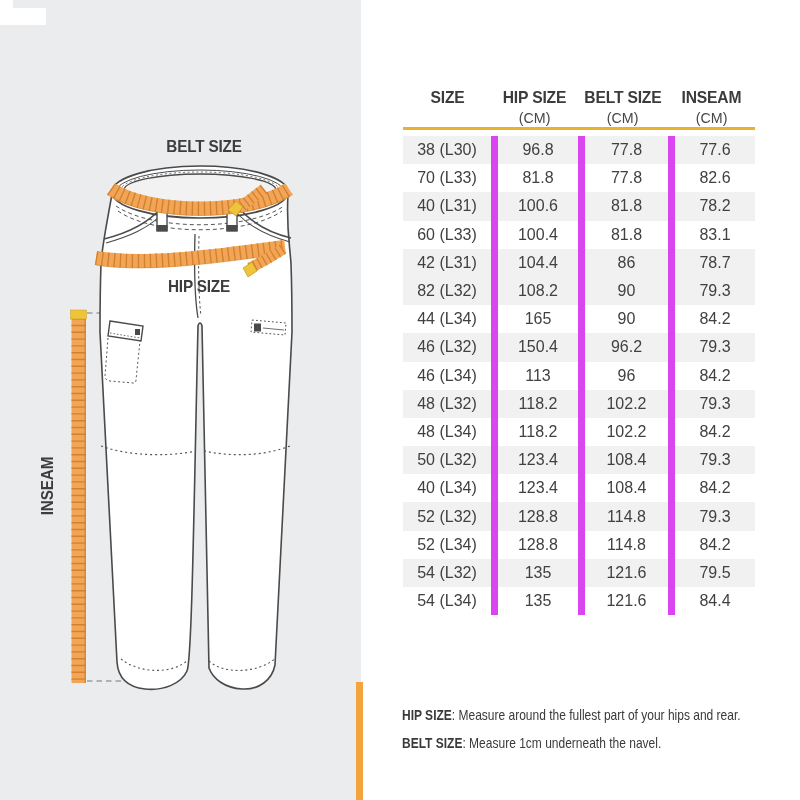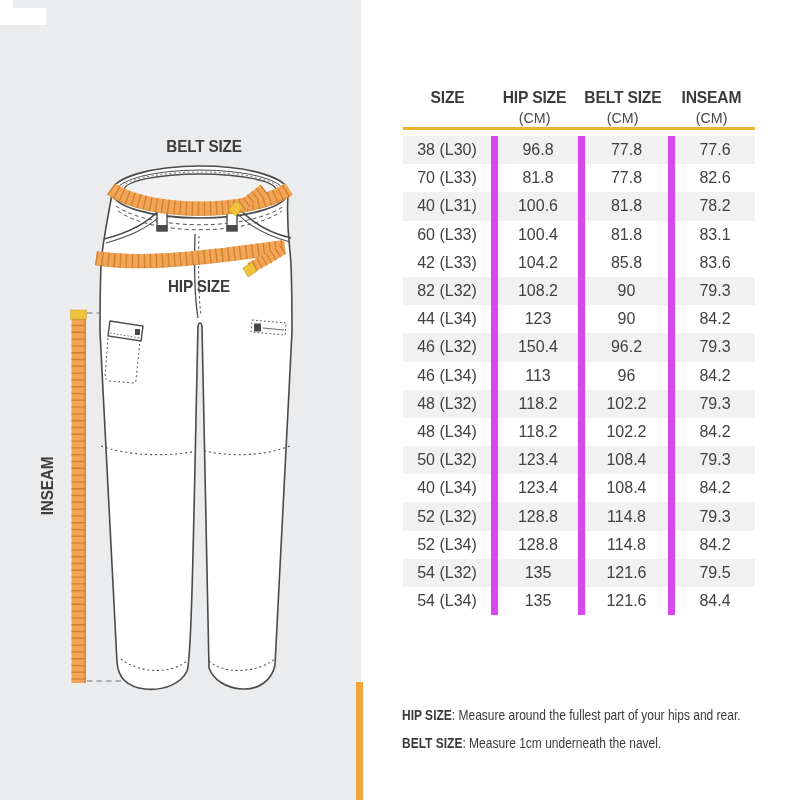--- a/index.html
+++ b/index.html
@@ -189,35 +189,35 @@
         <div class="tcell c1">100.6</div>
         <div class="tcell c2">81.8</div>
         <div class="tcell c3">78.2</div>
       </div>
       <div class="trow">
         <div class="tcell c0">60 (L33)</div>
         <div class="tcell c1">100.4</div>
         <div class="tcell c2">81.8</div>
         <div class="tcell c3">83.1</div>
       </div>
-      <div class="trow">
-        <div class="tcell c0">42 (L33)</div>
-        <div class="tcell c1">104.2</div>
-        <div class="tcell c2">85.8</div>
-        <div class="tcell c3">83.6</div>
+      <div class="trow alt">
+        <div class="tcell c0">42 (L31)</div>
+        <div class="tcell c1">104.4</div>
+        <div class="tcell c2">86</div>
+        <div class="tcell c3">78.7</div>
       </div>
       <div class="trow alt">
         <div class="tcell c0">82 (L32)</div>
         <div class="tcell c1">108.2</div>
         <div class="tcell c2">90</div>
         <div class="tcell c3">79.3</div>
       </div>
       <div class="trow">
         <div class="tcell c0">44 (L34)</div>
-        <div class="tcell c1">123</div>
+        <div class="tcell c1">165</div>
         <div class="tcell c2">90</div>
         <div class="tcell c3">84.2</div>
       </div>
       <div class="trow alt">
         <div class="tcell c0">46 (L32)</div>
         <div class="tcell c1">150.4</div>
         <div class="tcell c2">96.2</div>
         <div class="tcell c3">79.3</div>
       </div>
       <div class="trow">

